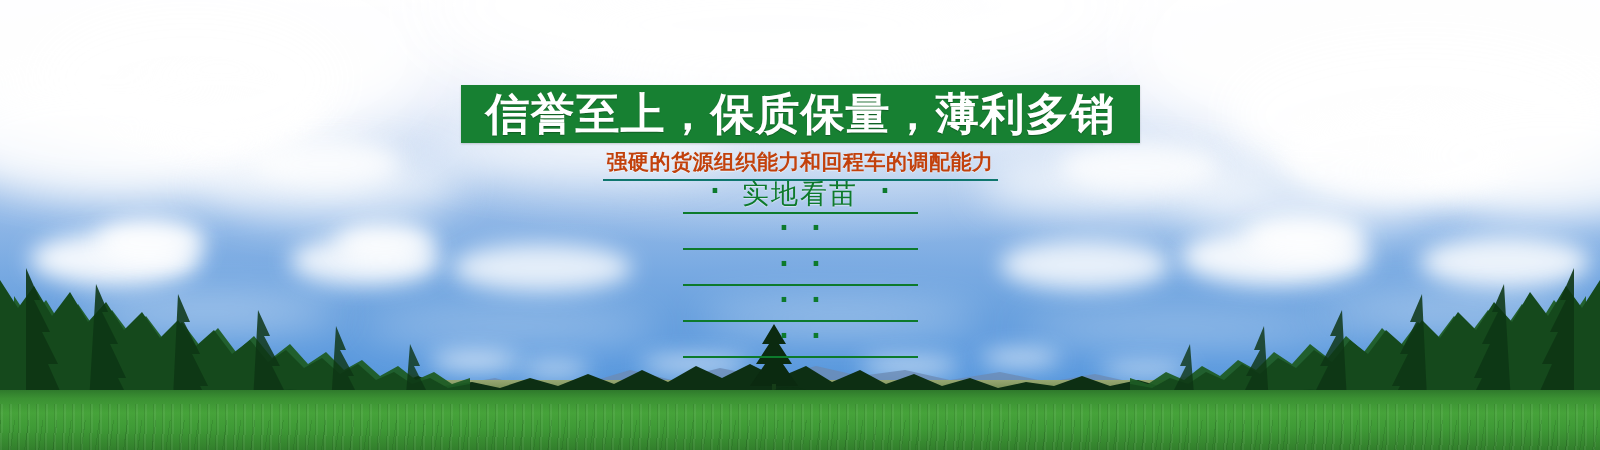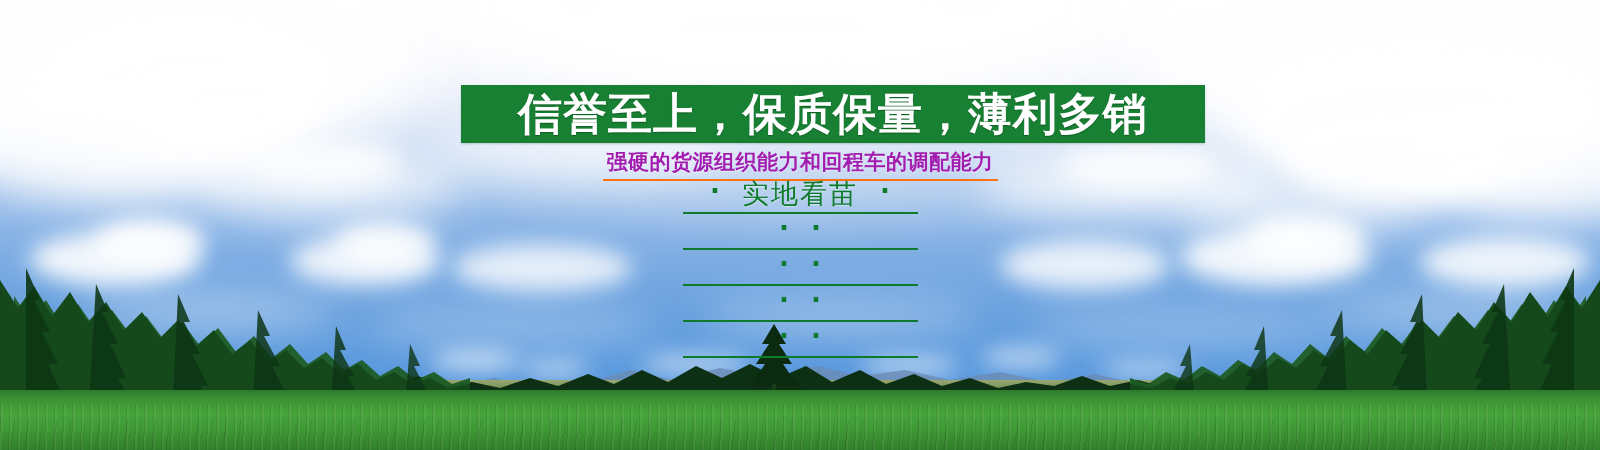--- a/index.html
+++ b/index.html
@@ -84,21 +84,21 @@
   }
   .field-band {
     position:absolute; left:0; width:1600px;
     background:linear-gradient(180deg,#9aa86e 0%, #7f9456 55%, #4f8c36 100%);
   }
 
   
   .headline-bar {
     position:absolute;
     left:461px; top:85px;
-    width:744px; height:58px;
+    width:679px; height:58px;
     background:#178032;
     display:flex; align-items:center; justify-content:center;
     box-shadow:0 1px 2px rgba(0,0,0,.18);
   }
   .headline-text {
     color:#ffffff;
     font-size:44px;
     font-weight:bold;
     letter-spacing:1px;
     line-height:1;
@@ -106,27 +106,27 @@
     text-shadow:0 1px 1px rgba(0,0,0,.28);
   }
 
   
   .subtitle-wrap {
     position:absolute;
     left:0; top:148px; width:1600px;
     display:flex; justify-content:center;
   }
   .subtitle {
-    color:#a21caf;
+    color:#c2410c;
     font-size:21px;
     font-weight:bold;
     letter-spacing:0.5px;
     white-space:nowrap;
     padding:0 4px 3px 4px;
-    border-bottom:2px solid #f97316;
+    border-bottom:2px solid #0f766e;
     text-shadow:0 1px 1px rgba(255,255,255,.55);
   }
 
   
   .features {
     position:absolute;
     left:0; top:180px; width:1600px;
     display:flex; flex-direction:column; align-items:center;
   }
   .feature-row {

